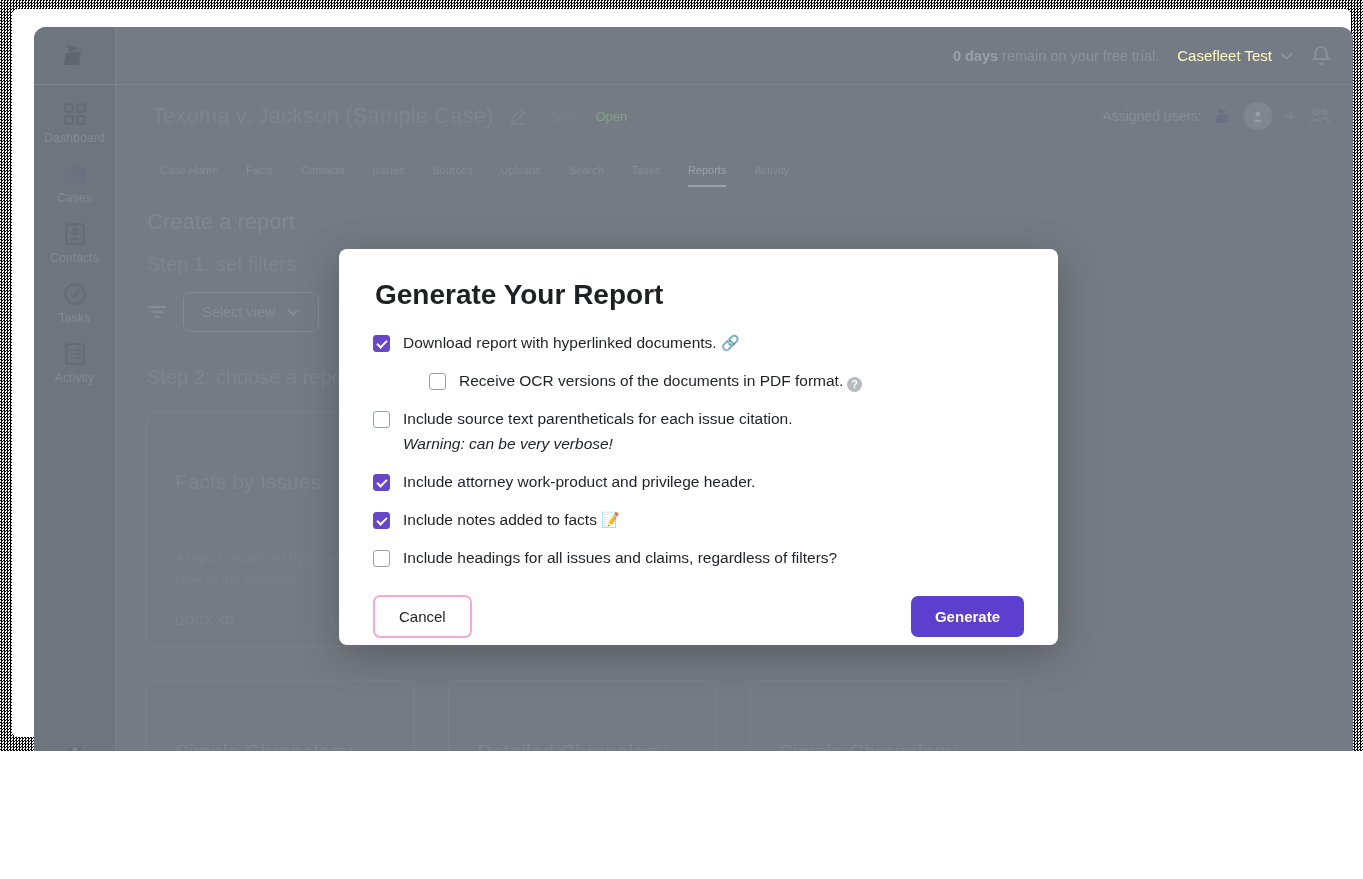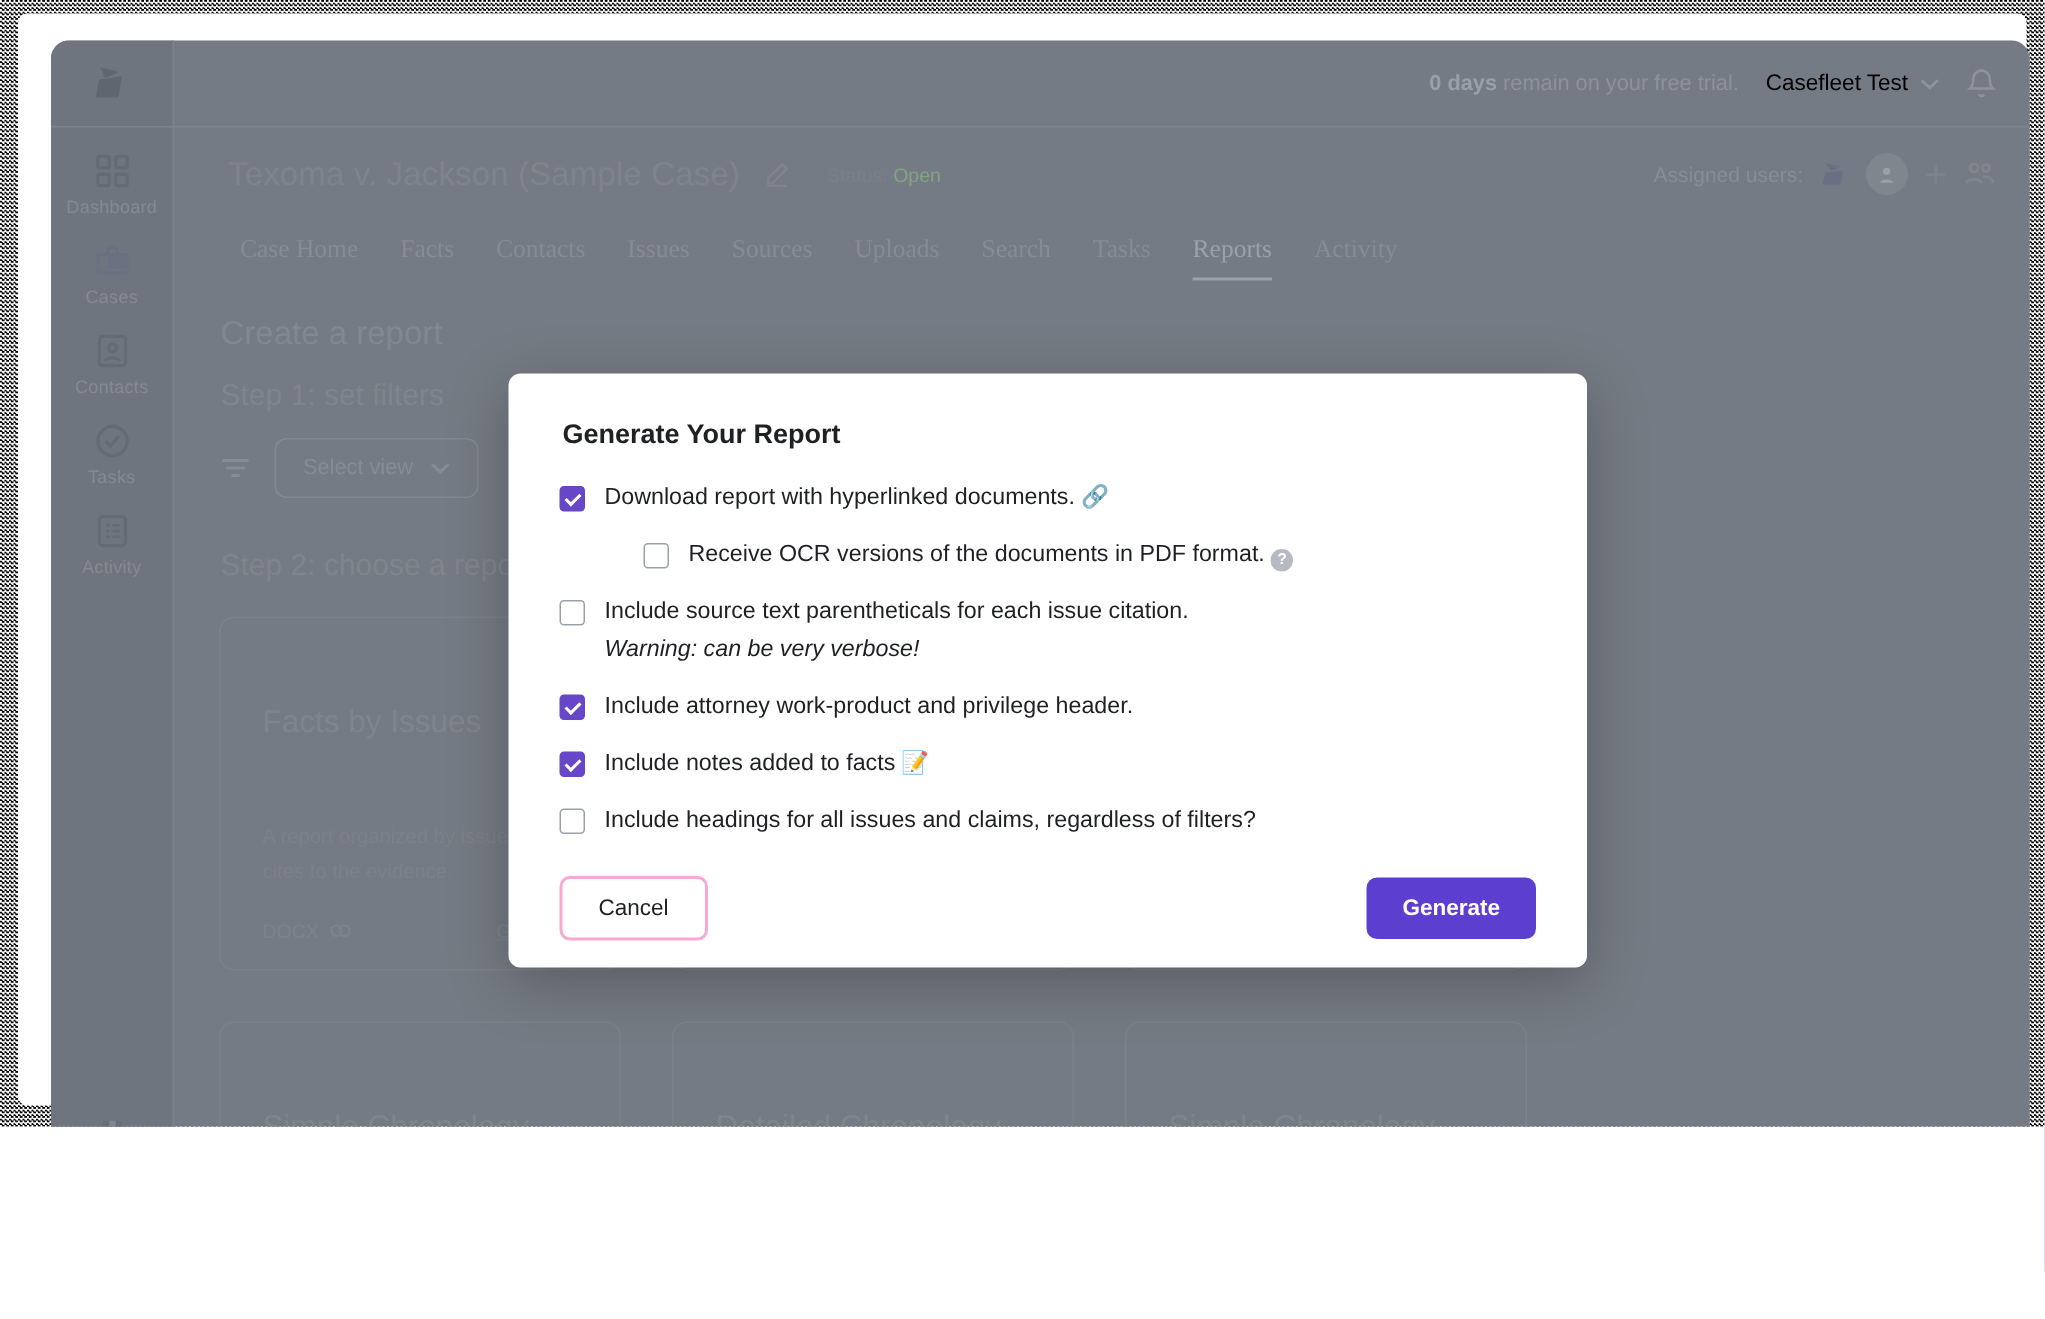--- a/index.html
+++ b/index.html
@@ -74,21 +74,21 @@
   #trial-text b { color: #9aa0a8; }
   #subscribe-btn {
     background: #7a7fa8; color: #9fa3c2;
     border: none; border-radius: 7px;
     font-size: 14px; font-weight: 700;
     padding: 10px 18px; cursor: pointer;
     font-family: "Liberation Sans", sans-serif;
   }
   #account-menu {
     display: flex; align-items: center; gap: 8px;
-    font-size: 15px; color: #000000; cursor: pointer;
+    font-size: 15px; color: #fef9c3; cursor: pointer;
   }
   .chev { width: 13px; height: 8px; display:block; }
   #bell { width: 20px; height: 22px; display: block; cursor: pointer; }
 
   
   #case-header {
     position: absolute; left: 82px; top: 58px; right: 0; height: 62px;
     display: flex; align-items: center; padding: 0 22px 0 36px;
   }
   #case-title { font-size: 22px; color: #7f848c; letter-spacing:.1px; }
@@ -106,22 +106,22 @@
   }
   .plus-icn { width: 17px; height: 17px; display:block; cursor: pointer; }
   .people-icn { width: 22px; height: 18px; display:block; cursor: pointer; }
 
   
   #tabs {
     position: absolute; left: 82px; top: 120px; right: 0; height: 40px;
     display: flex; align-items: flex-end; gap: 0; padding-left: 30px;
   }
   .tab {
-    font-size: 17px; color: #868c94; padding: 0 14px 11px;
-    cursor: pointer; position: relative; font-family: Liberation Serif, serif;
+    font-size: 11px; color: #868c94; padding: 0 14px 11px;
+    cursor: pointer; position: relative;
   }
   .tab.active { color: #9ba1a9; }
   .tab.active::after {
     content: ""; position: absolute; left: 14px; right: 14px; bottom: 0;
     height: 2px; background: #9ba1a9;
   }
 
   
   #content { position: absolute; left: 82px; top: 160px; right: 0; bottom: 0; padding: 12px 30px 0 30px; }
   .page-title { font-size: 22px; color: #828890; margin: 10px 0 18px 1px; }
@@ -153,21 +153,21 @@
   #modal {
     position: absolute;
     left: 305px; top: 222px;
     width: 719px; height: 396px;
     background: #ffffff;
     border-radius: 8px;
     box-shadow: 0 10px 40px rgba(0,0,0,.25);
     padding: 30px 34px 0 34px;
   }
   #modal-title {
-    font-size: 18px; font-weight: 700; color: #1f2024;
+    font-size: 28px; font-weight: 700; color: #1f2024;
     margin: 0 0 22px 2px;
   }
   .opt-row { display: flex; align-items: flex-start; margin-bottom: 17px; }
   .opt-row.indented { margin-left: 32px; padding-left: 24px; }
   .cb {
     width: 17px; height: 17px; border-radius: 3px;
     border: 1.5px solid #9aa0a8; background: #fff;
     flex: 0 0 auto; margin-top: 2px; cursor: pointer;
     position: relative;
   }

